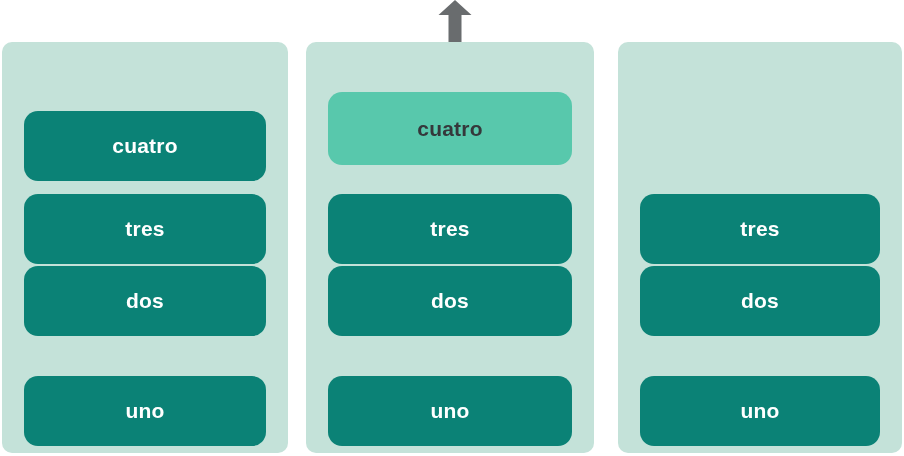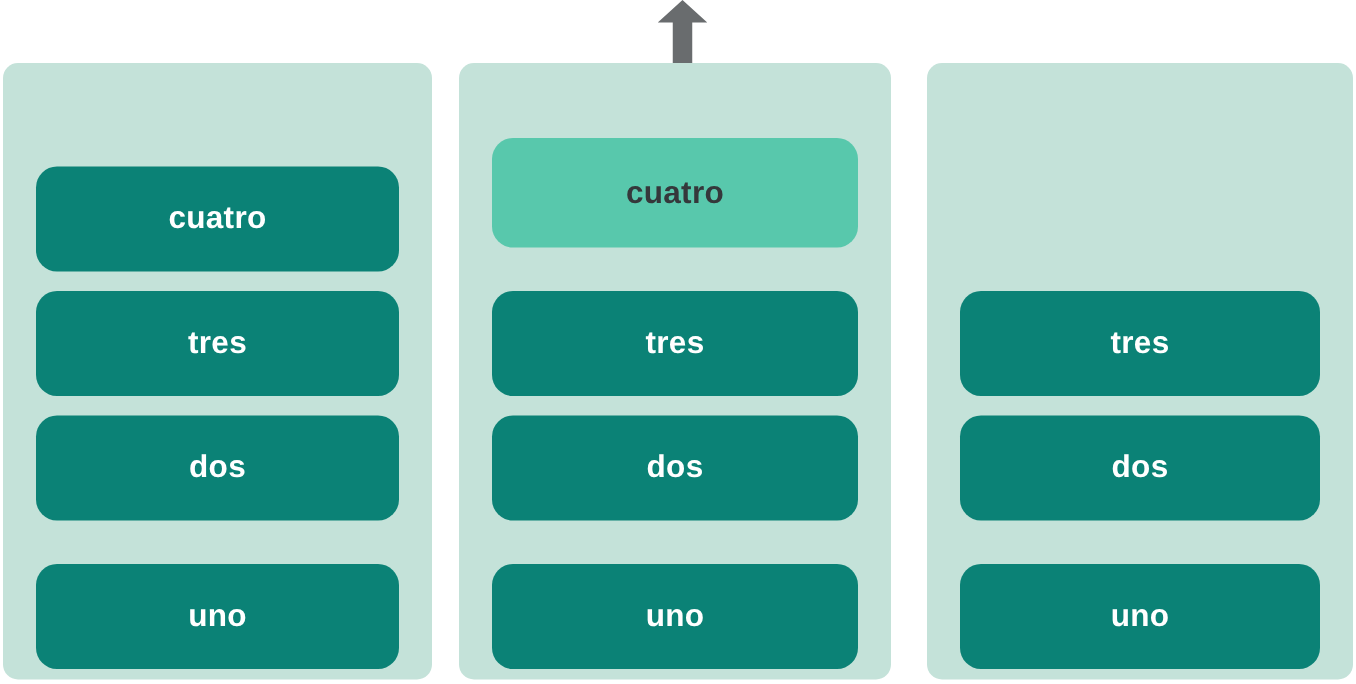--- a/index.html
+++ b/index.html
@@ -44,21 +44,21 @@
     color: var(--item-text);
     display: flex;
     align-items: center;
     justify-content: center;
     font-size: 21px;
     font-weight: 700;
     letter-spacing: 0.2px;
   }
   .row-cuatro { top: 69px;  }
   .row-tres   { top: 152px; }
-  .row-dos    { top: 235px; }
+  .row-dos    { top: 224px; }
   .row-uno    { top: 334px; }
   .item--highlight {
     background: var(--hl-bg);
     color: var(--hl-text);
     top: 50px;
     height: 73px;
   }
   .pop-arrow {
     position: absolute;
     left: 438px;

